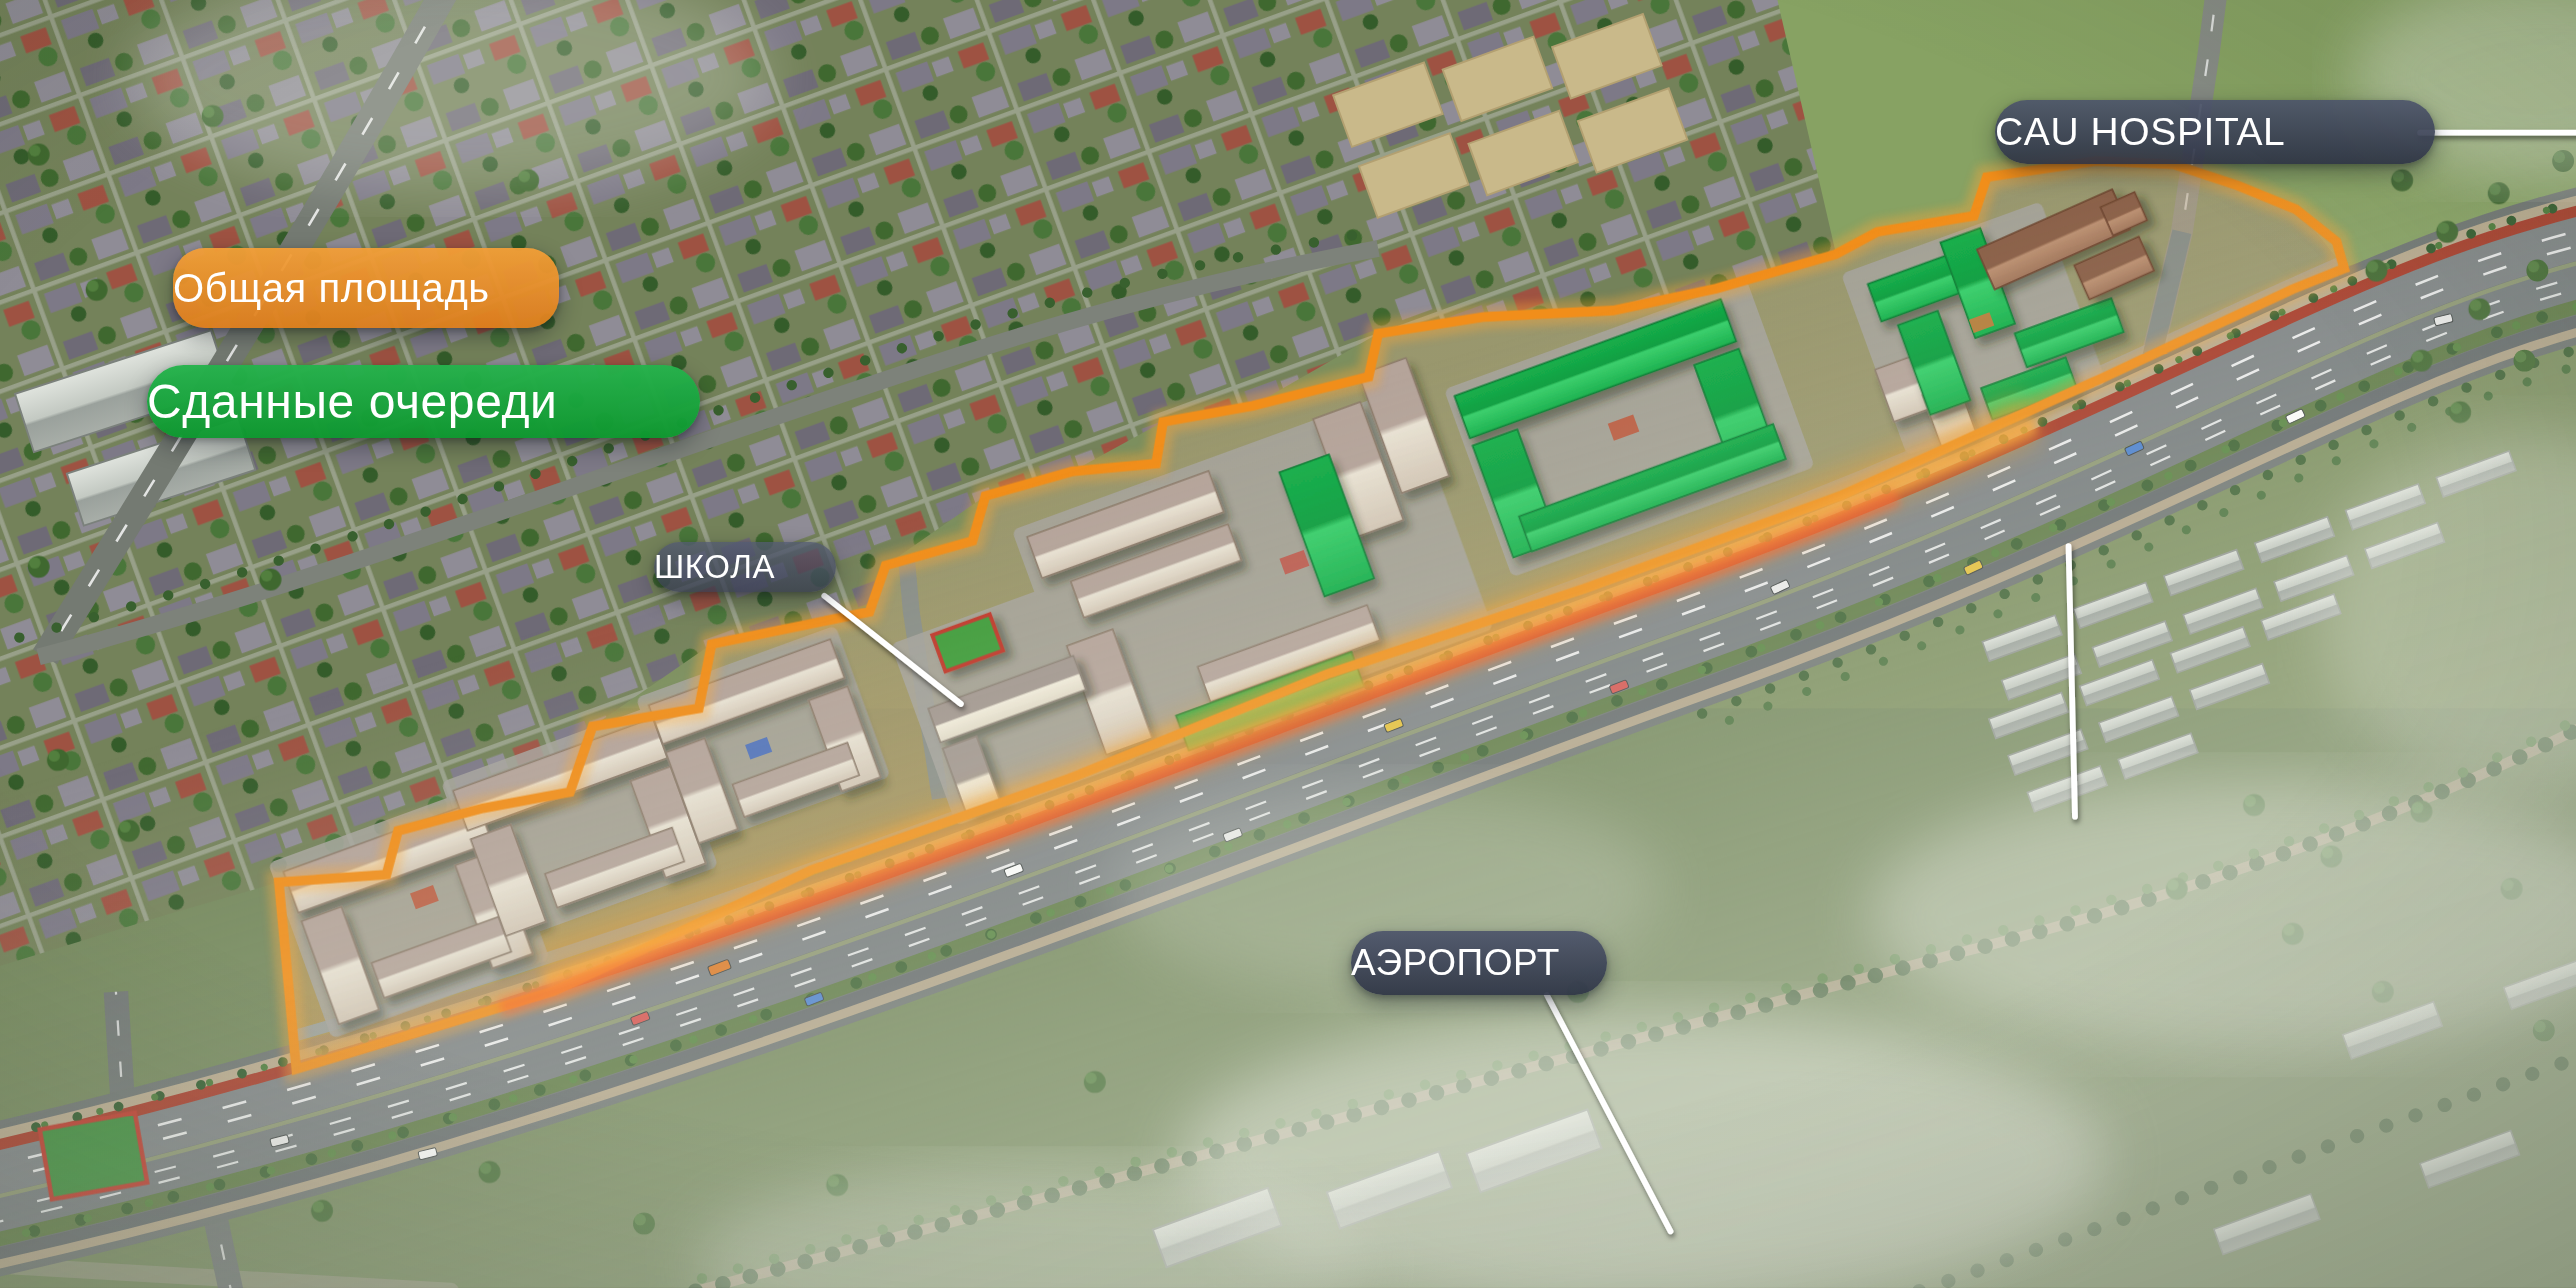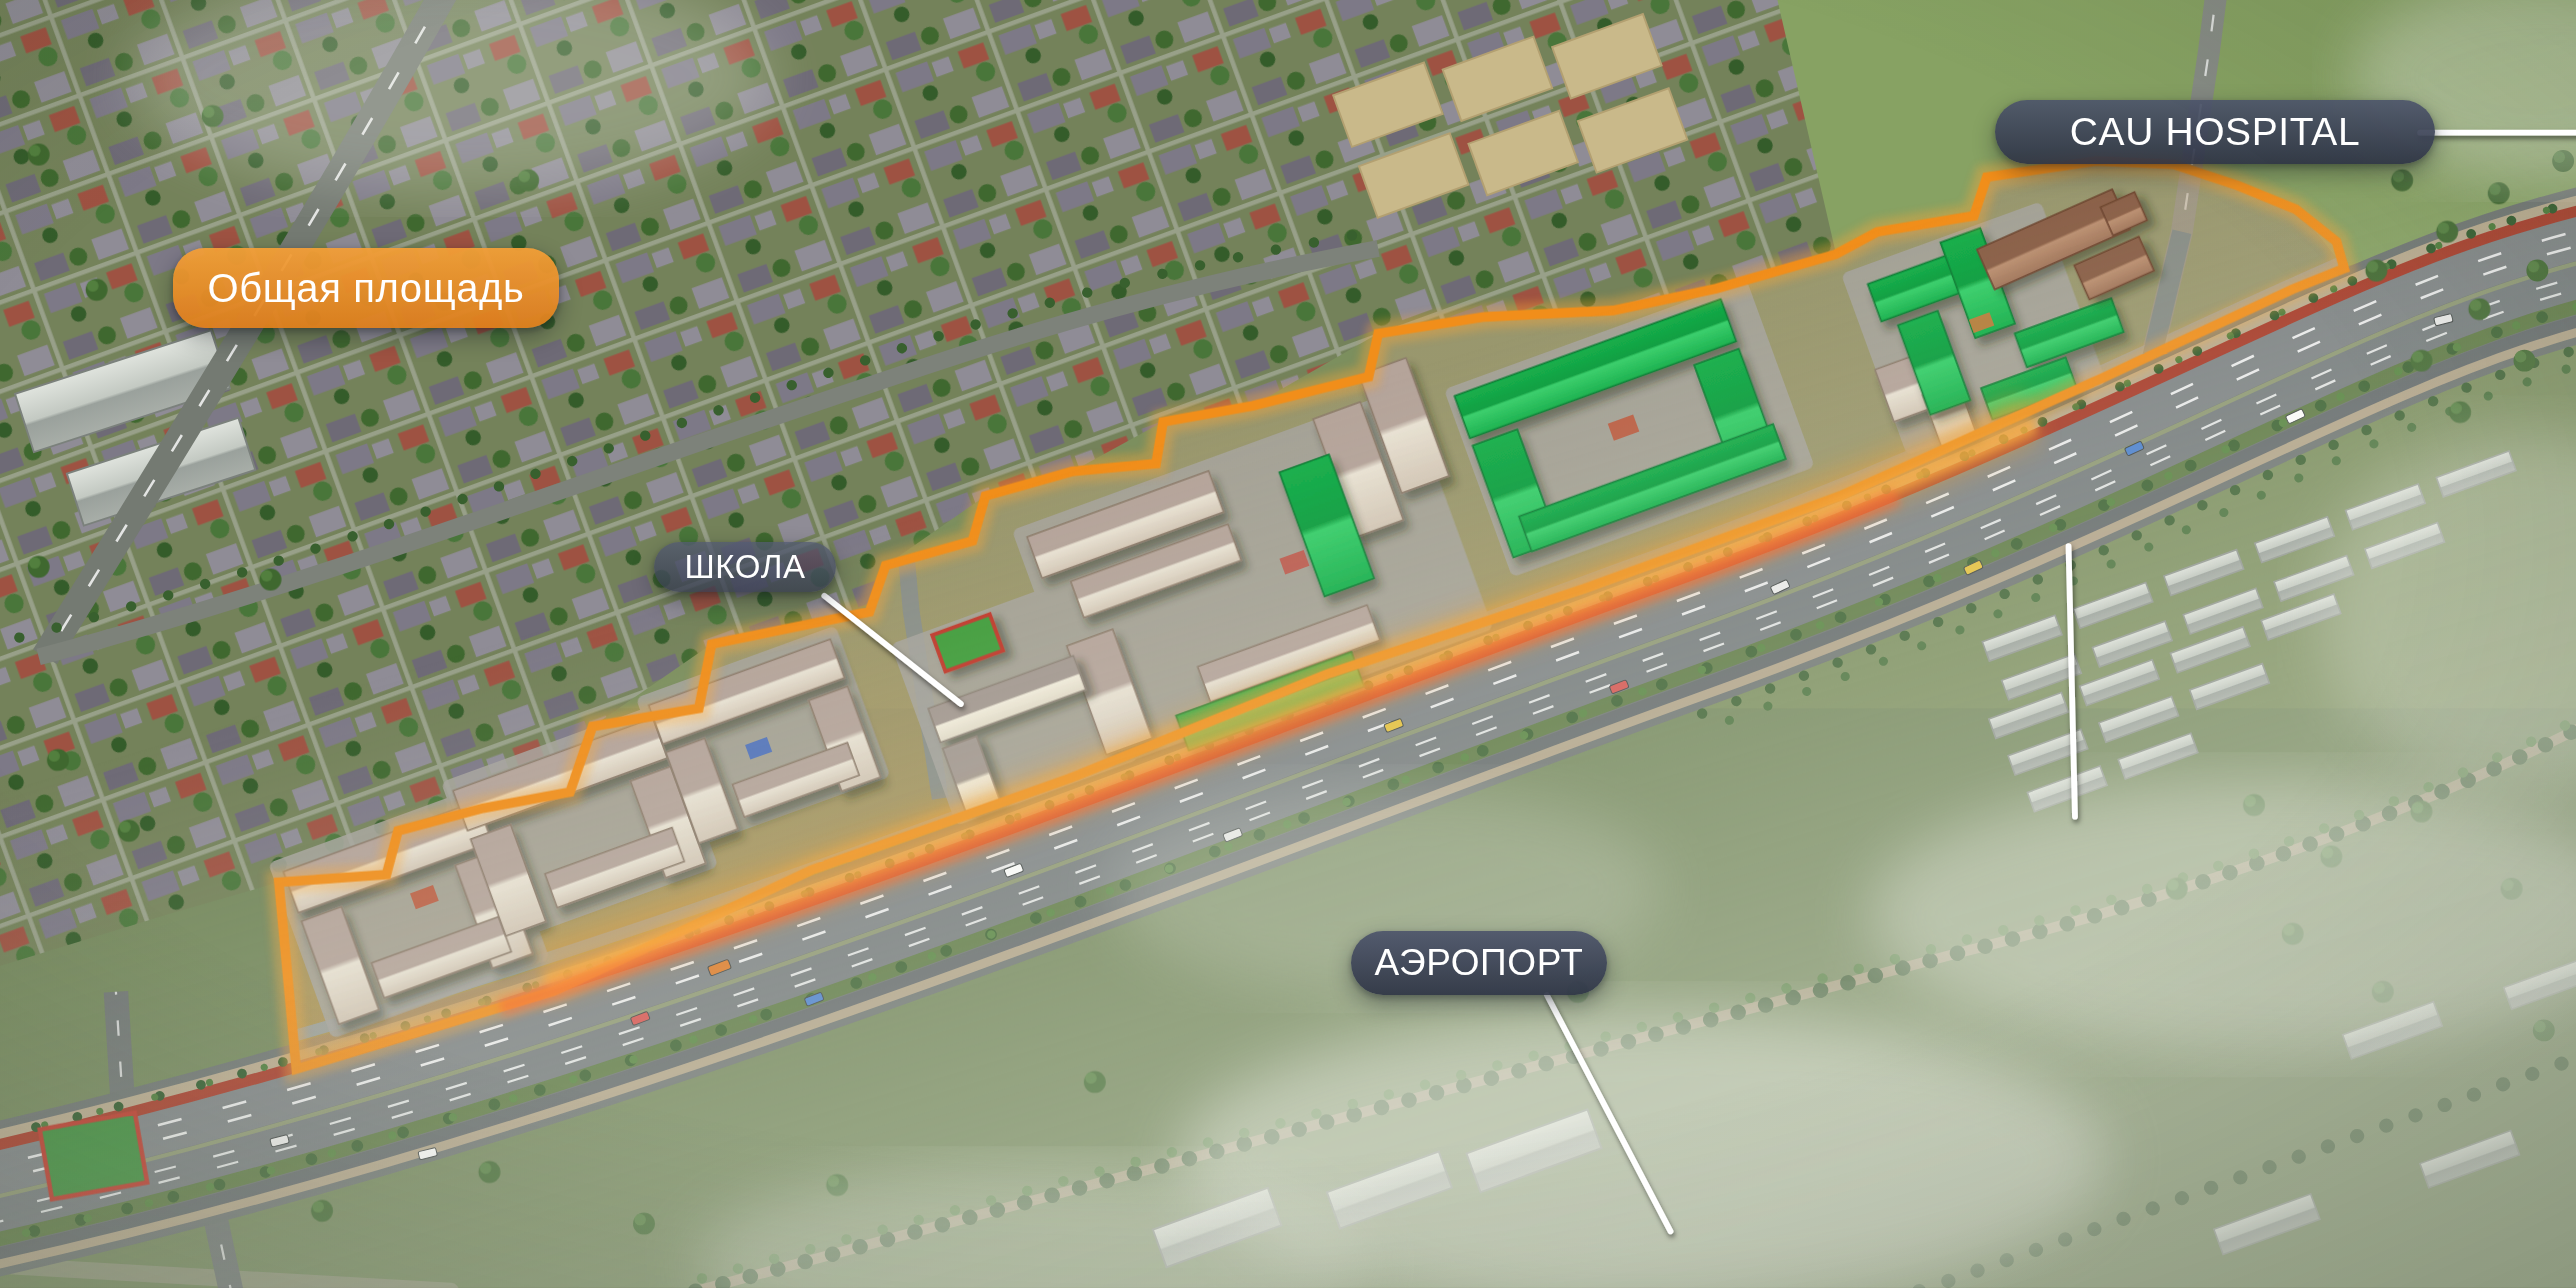--- a/index.html
+++ b/index.html
@@ -1,19 +1,19 @@
 <!DOCTYPE html>
 <html style="font-size:10.3px"><head>
 <meta charset="utf-8">
 <style>
   html,body{margin:0;padding:0;background:#66784e;}
   .stage{position:relative;width:2576px;height:1288px;overflow:hidden;
          font-family:"Liberation Sans","DejaVu Sans",sans-serif;}
   .stage svg{position:absolute;left:0;top:0;display:block;}
-  .badge{position:absolute;display:flex;align-items:center;justify-content:center;
+  .badge{position:absolute;display:flex;align-items:center;justify-content:flex-start;
          color:#fff;white-space:nowrap;letter-spacing:0.6px;
          box-shadow:0 9px 22px rgba(15,20,30,.38), 0 2.6px 6.4px rgba(15,20,30,.28);}
   .badge-orange{background:linear-gradient(180deg,rgba(242,158,55,.95),rgba(222,126,28,.95));}
   .badge-green{background:linear-gradient(180deg,rgba(37,178,76,.97),rgba(13,152,47,.97));}
   .badge-dark{background:linear-gradient(180deg,rgba(76,84,106,.92),rgba(44,50,68,.92));}
   .badge-dark-lite{background:linear-gradient(180deg,rgba(82,89,112,.78),rgba(52,58,78,.78));}
   #legend-total{left:173px;top:248px;width:386px;height:80px;border-radius:32px;font-size:40px;}
   #legend-done{left:147px;top:365px;width:553px;height:73px;border-radius:37px;font-size:48px;}
   #lbl-school{left:654px;top:542px;width:182px;height:50px;border-radius:29px;font-size:33px;}
   #lbl-hospital{left:1995px;top:100px;width:440px;height:64px;border-radius:32px;font-size:39px;}
@@ -393,20 +393,23 @@
     <line x1="1280" y1="925" x2="1492" y2="1093"></line>
     <line x1="3758" y1="206" x2="4010" y2="206"></line>
     <line x1="3222" y1="1268" x2="3212" y2="848"></line>
     <line x1="2402" y1="1545" x2="2594" y2="1912"></line>
   </g>
 </svg>
 
 <div class="badge badge-orange" id="legend-total">
   <span>Общая площадь</span>
 </div>
+<div class="badge badge-green" id="legend-done">
+  <span>Сданные очереди</span>
+</div>
 <div class="badge badge-dark-lite" id="lbl-school">
   <span>ШКОЛА</span>
 </div>
 <div class="badge badge-dark" id="lbl-hospital">
   <span>CAU HOSPITAL</span>
 </div>
 <div class="badge badge-dark" id="lbl-airport">
   <span>АЭРОПОРТ</span>
 </div>
 

